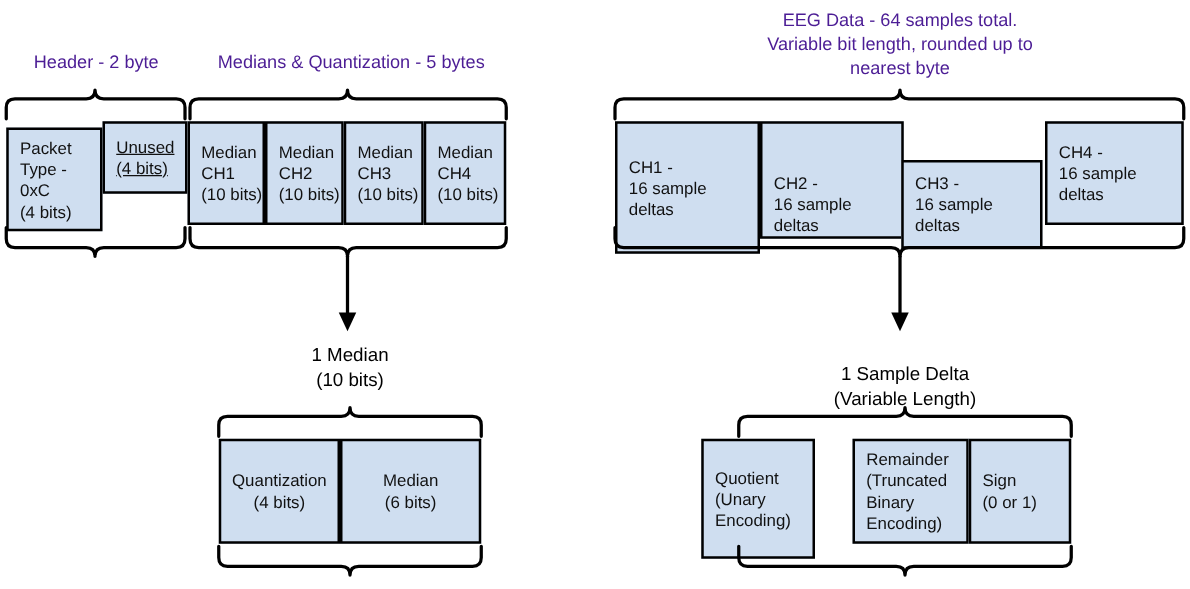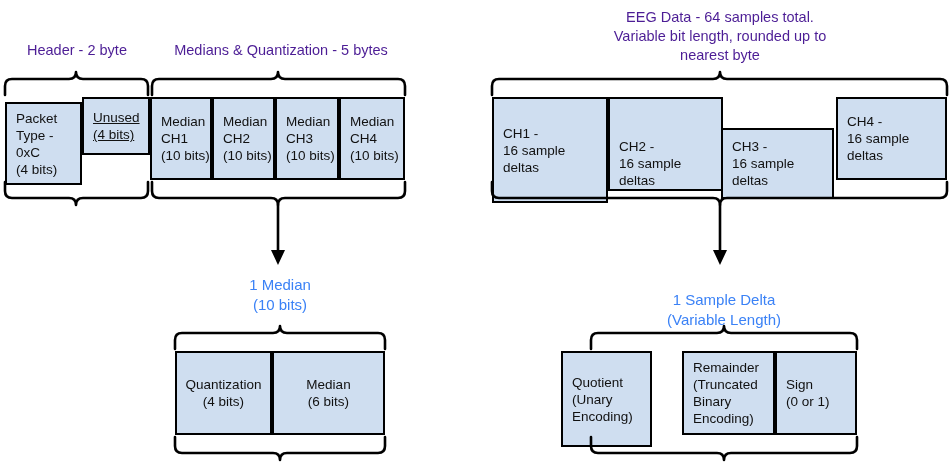--- a/index.html
+++ b/index.html
@@ -55,21 +55,21 @@
     text-align: center;
     white-space: pre-line;
     color: #4c1d95;
   }
   .subtitle {
     position: absolute;
     font-size: 15px;
     line-height: 20px;
     text-align: center;
     white-space: pre-line;
-    color: #3b82f6;
+    color: #000000;
   }
 </style>
 </head>
 <body>
 
 <div id="stage">
 
   <div class="caplabel" style="left:4px; top:41px; width:146px;">Header - 2 byte</div>
 
   <div class="caplabel" style="left:155px; top:41px; width:252px;">Medians &amp; Quantization - 5 bytes</div>

